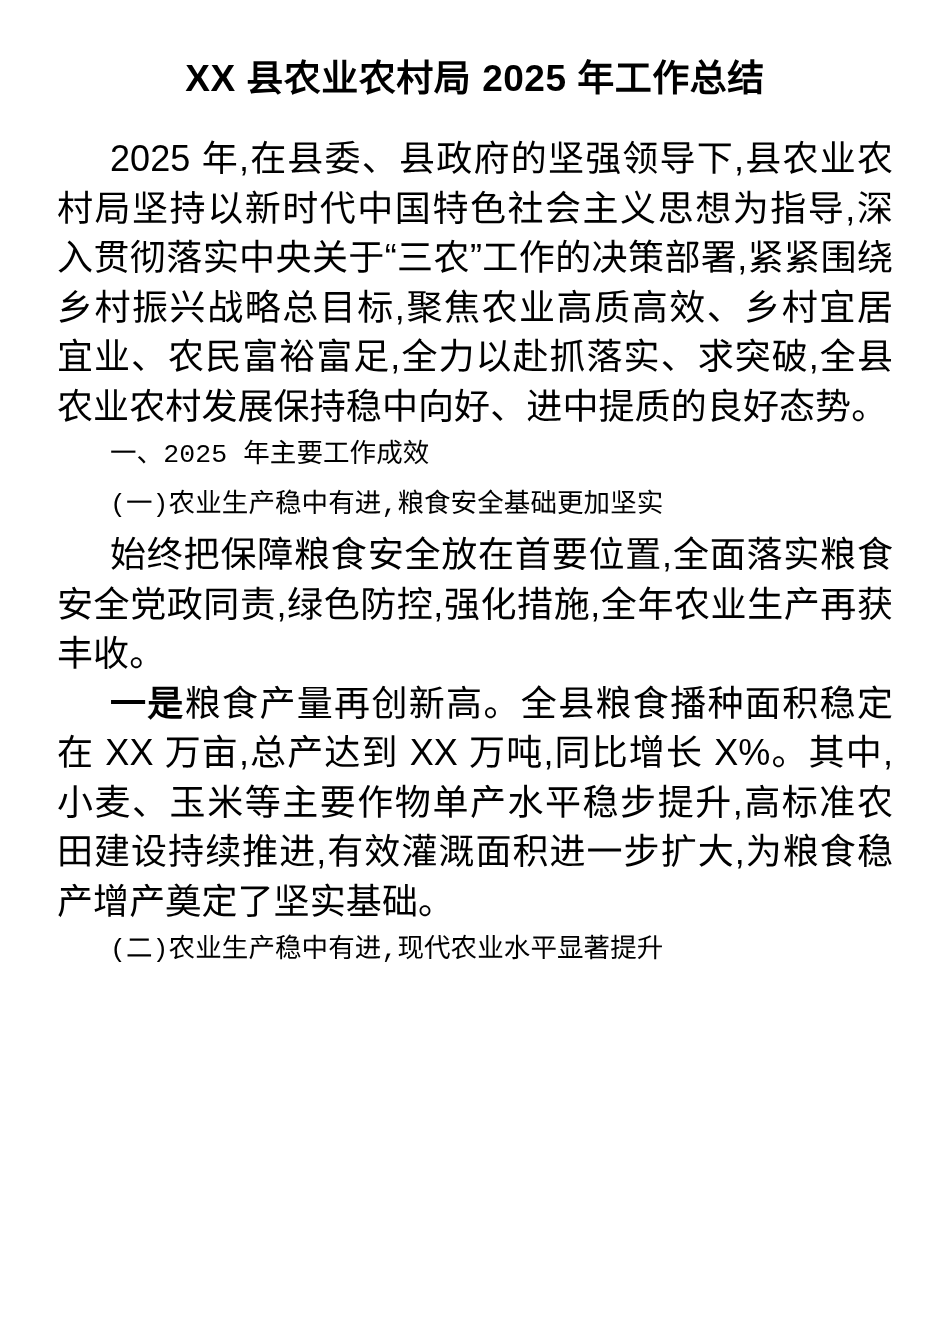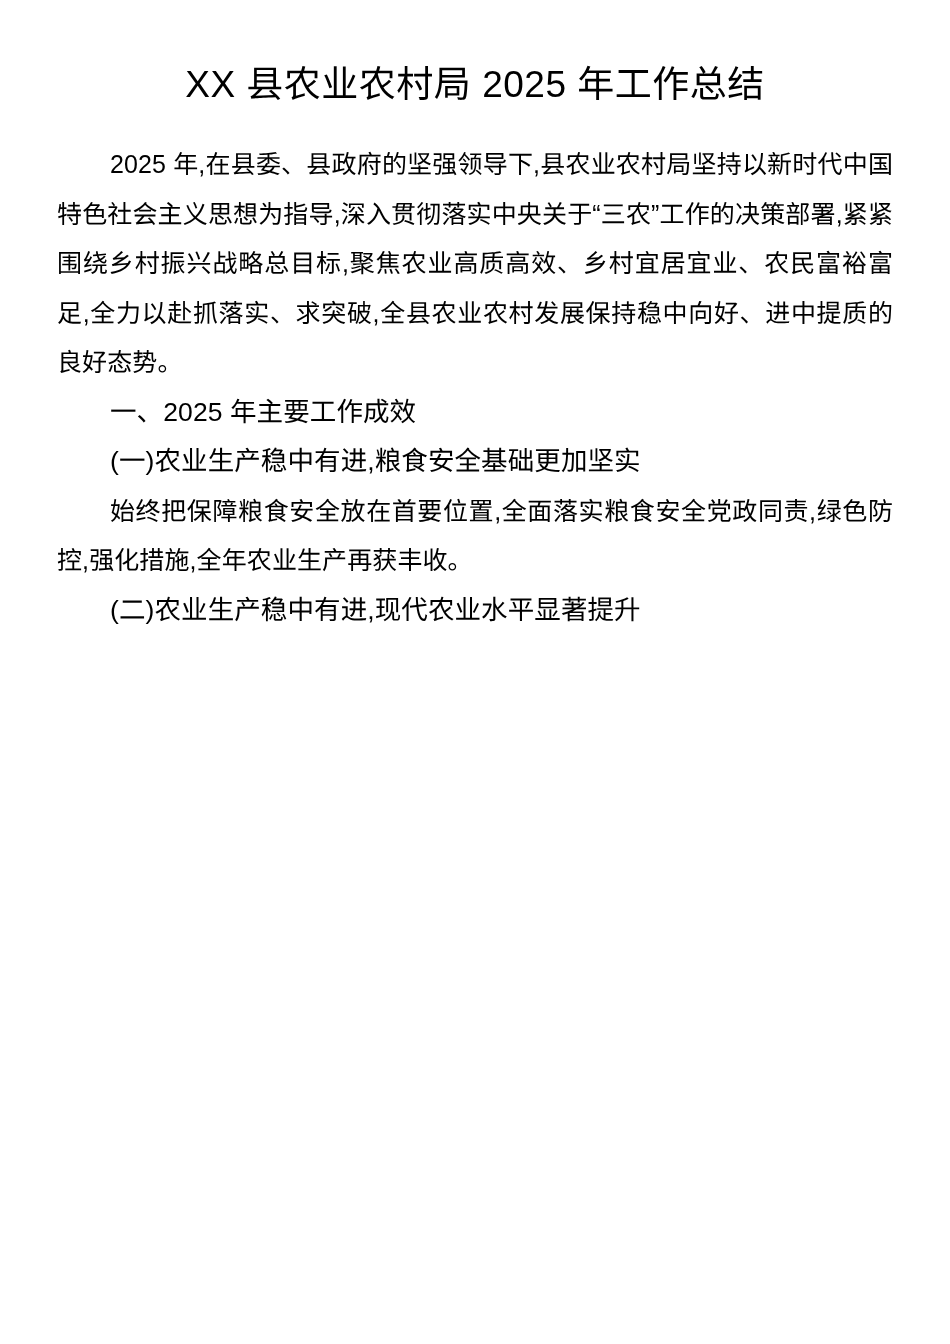--- a/index.html
+++ b/index.html
@@ -20,37 +20,37 @@
   .page {
     box-sizing: border-box;
     width: 950px;
     height: 1344px;
     padding: 0 57px;
     background: #ffffff;
     position: relative;
   }
 
   .doc-title {
-    margin: 0;
-    padding-top: 62px;
+    margin: 16px;
+    padding-top: 40px;
     text-align: center;
     font-size: 37px;
-    font-weight: 400;
+    font-weight: 700;
     letter-spacing: 0.5px;
     line-height: 1.25;
     white-space: nowrap;
   }
 
   .body-block {
     margin-top: 32px;
   }
 
   p.para {
     margin: 0 0 0 0;
-    font-size: 25px;
+    font-size: 36px;
     line-height: 49.5px;
     text-align: justify;
     text-justify: inter-ideograph;
     text-indent: 53px;
     letter-spacing: 0.1px;
     word-break: break-all;
   }
 
   p.para + p.para {
     margin-top: 0;
@@ -60,20 +60,21 @@
     margin-top: 14px;
   }
 
   p.heading {
     margin: 0;
     font-size: 26.5px;
     line-height: 49.5px;
     text-indent: 53px;
     text-align: left;
     letter-spacing: 0.1px;
+    font-family: Liberation Mono, monospace;
   }
 
   .lead {
     font-weight: 700;
   }
 </style>
 </head>
 <body>
 
 <div class="page">
@@ -83,20 +84,21 @@
   <div class="body-block">
 
     <p class="para">2025 年,在县委、县政府的坚强领导下,县农业农村局坚持以新时代中国特色社会主义思想为指导,深入贯彻落实中央关于“三农”工作的决策部署,紧紧围绕乡村振兴战略总目标,聚焦农业高质高效、乡村宜居宜业、农民富裕富足,全力以赴抓落实、求突破,全县农业农村发展保持稳中向好、进中提质的良好态势。</p>
 
     <p class="heading">一、2025 年主要工作成效</p>
 
     <p class="heading">(一)农业生产稳中有进,粮食安全基础更加坚实</p>
 
     <p class="para">始终把保障粮食安全放在首要位置,全面落实粮食安全党政同责,绿色防控,强化措施,全年农业生产再获丰收。</p>
 
+    <p class="para spaced"><span class="lead">一是</span><span>粮食产量再创新高。全县粮食播种面积稳定在 XX 万亩,总产达到 XX 万吨,同比增长 X%。其中,小麦、玉米等主要作物单产水平稳步提升,高标准农田建设持续推进,有效灌溉面积进一步扩大,为粮食稳产增产奠定了坚实基础。</span></p>
 
 
     <p class="heading spaced">(二)农业生产稳中有进,现代农业水平显著提升</p>
 
 
 
   </div>
 </div>
 
 </body></html>

